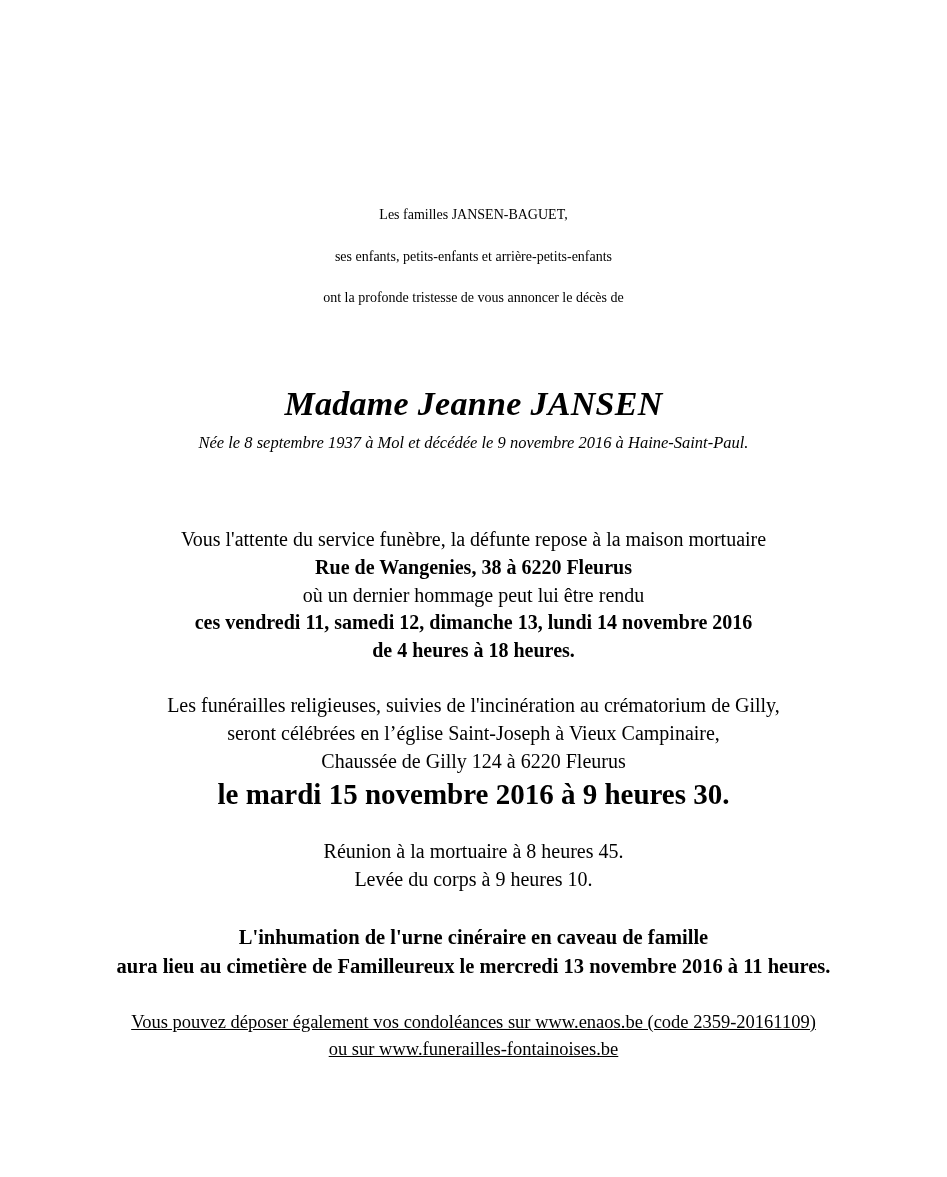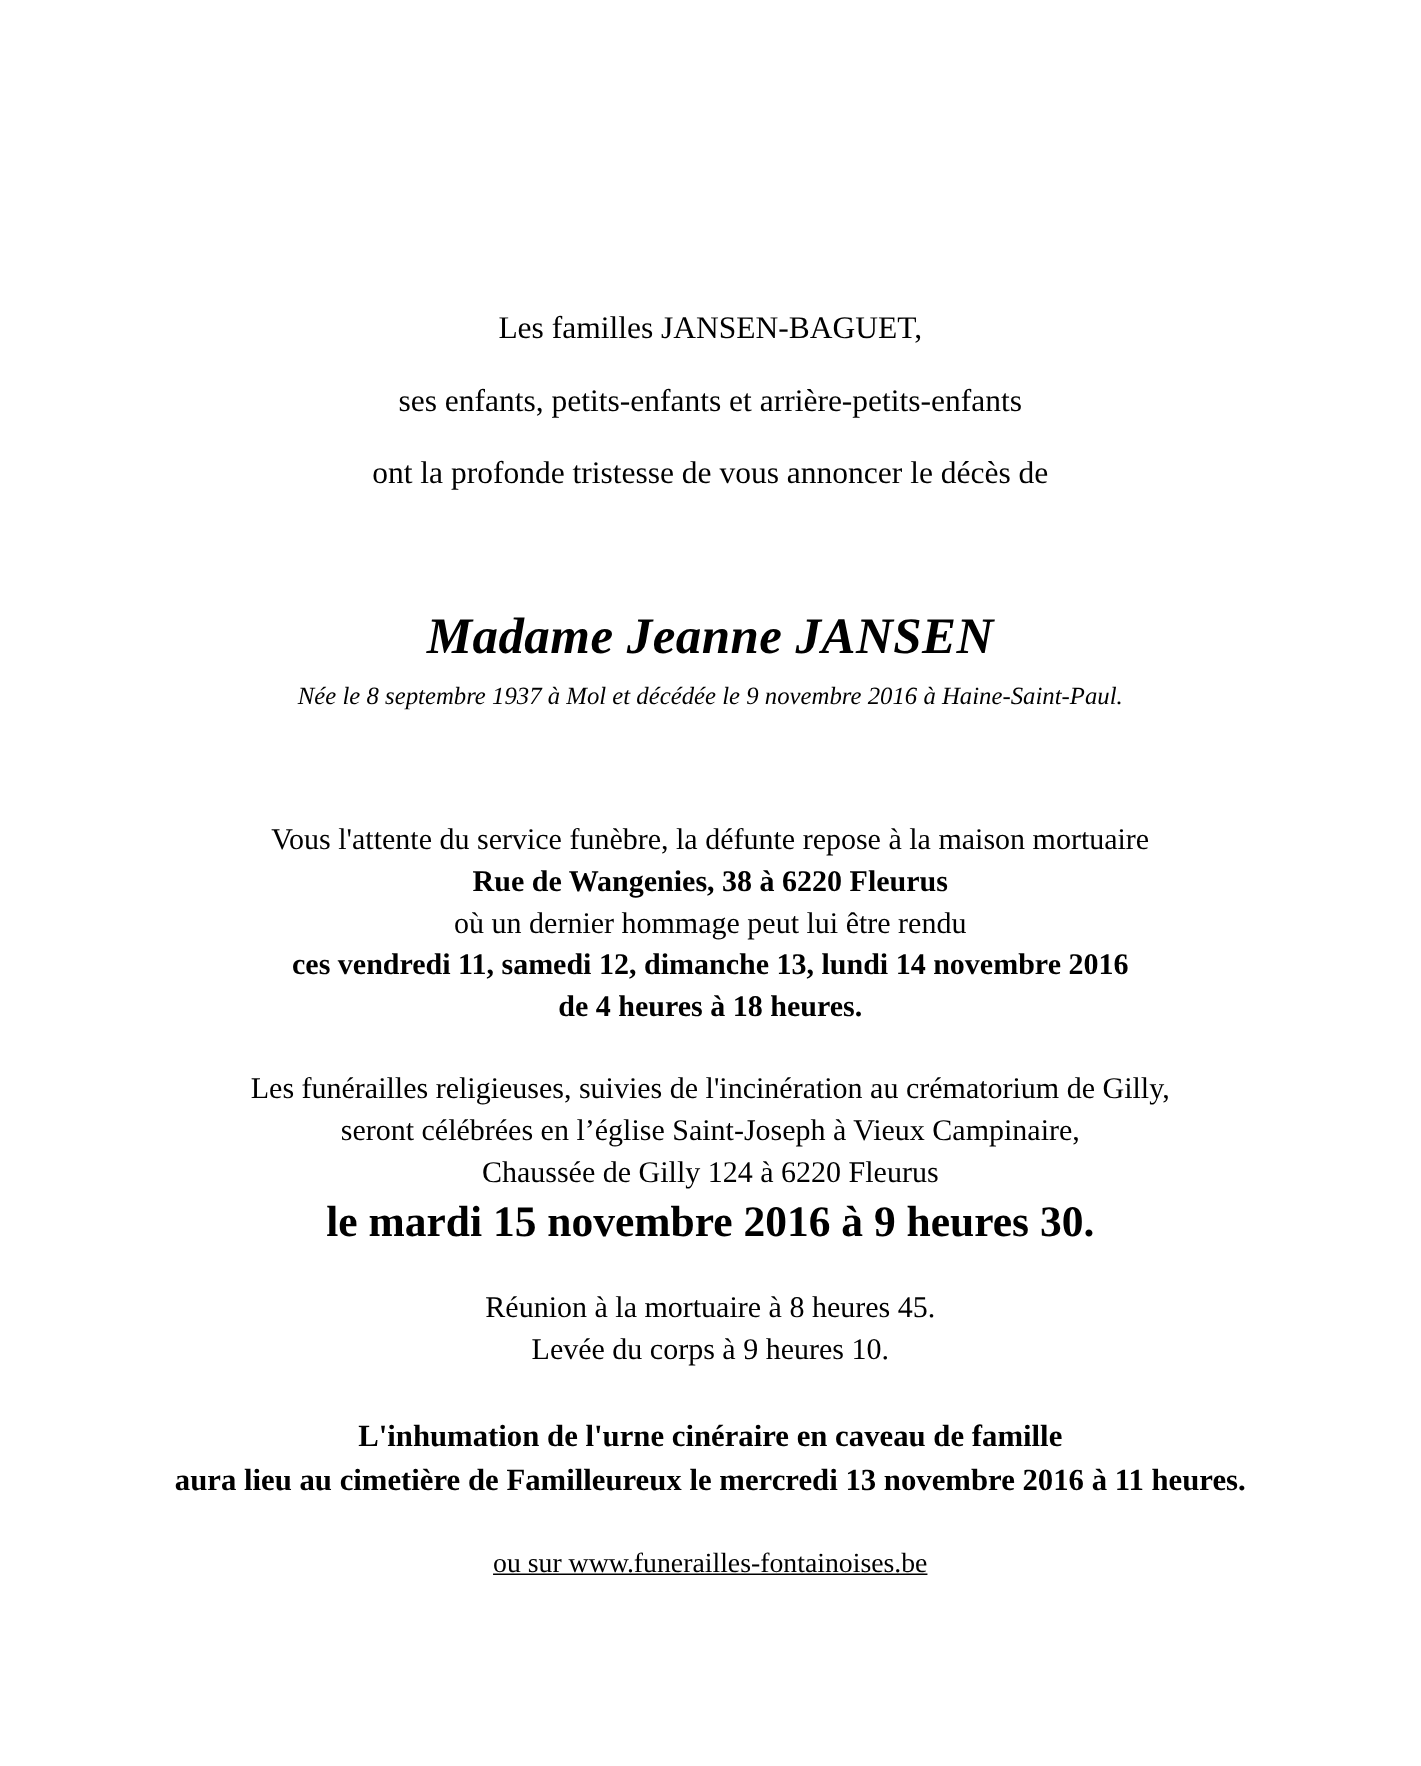--- a/index.html
+++ b/index.html
@@ -19,21 +19,21 @@
     width: 947px;
     height: 1177px;
     position: relative;
     box-sizing: border-box;
   }
   .center { text-align: center; }
   .intro {
     margin-top: 208px;
   }
   .intro-line {
-    font-size: 21px;
+    font-size: 14px;
     line-height: 1.0;
     margin-bottom: 25px;
   }
   .intro-line.l1 { margin-bottom: 28px; }
   .intro-line.l2 { margin-bottom: 27px; }
   .name-block {
     margin-top: 80px;
     font-style: italic;
   }
   .deceased-name {
@@ -120,16 +120,17 @@
     <div class="ln">Réunion à la mortuaire à 8 heures 45.</div>
     <div class="ln">Levée du corps à 9 heures 10.</div>
   </div>
 
   <div class="inhumation-block center">
     <div class="ln">L'inhumation de l'urne cinéraire en caveau de famille</div>
     <div class="ln">aura lieu au cimetière de Familleureux le mercredi 13 novembre 2016 à 11 heures.</div>
   </div>
 
   <div class="condolences-block center">
+    <div><span class="ln">Vous pouvez déposer également vos condoléances sur www.enaos.be (code 2359-20161109)</span></div>
     <div><span class="ln">ou sur www.funerailles-fontainoises.be</span></div>
   </div>
 
 </div>
 
 </body></html>

